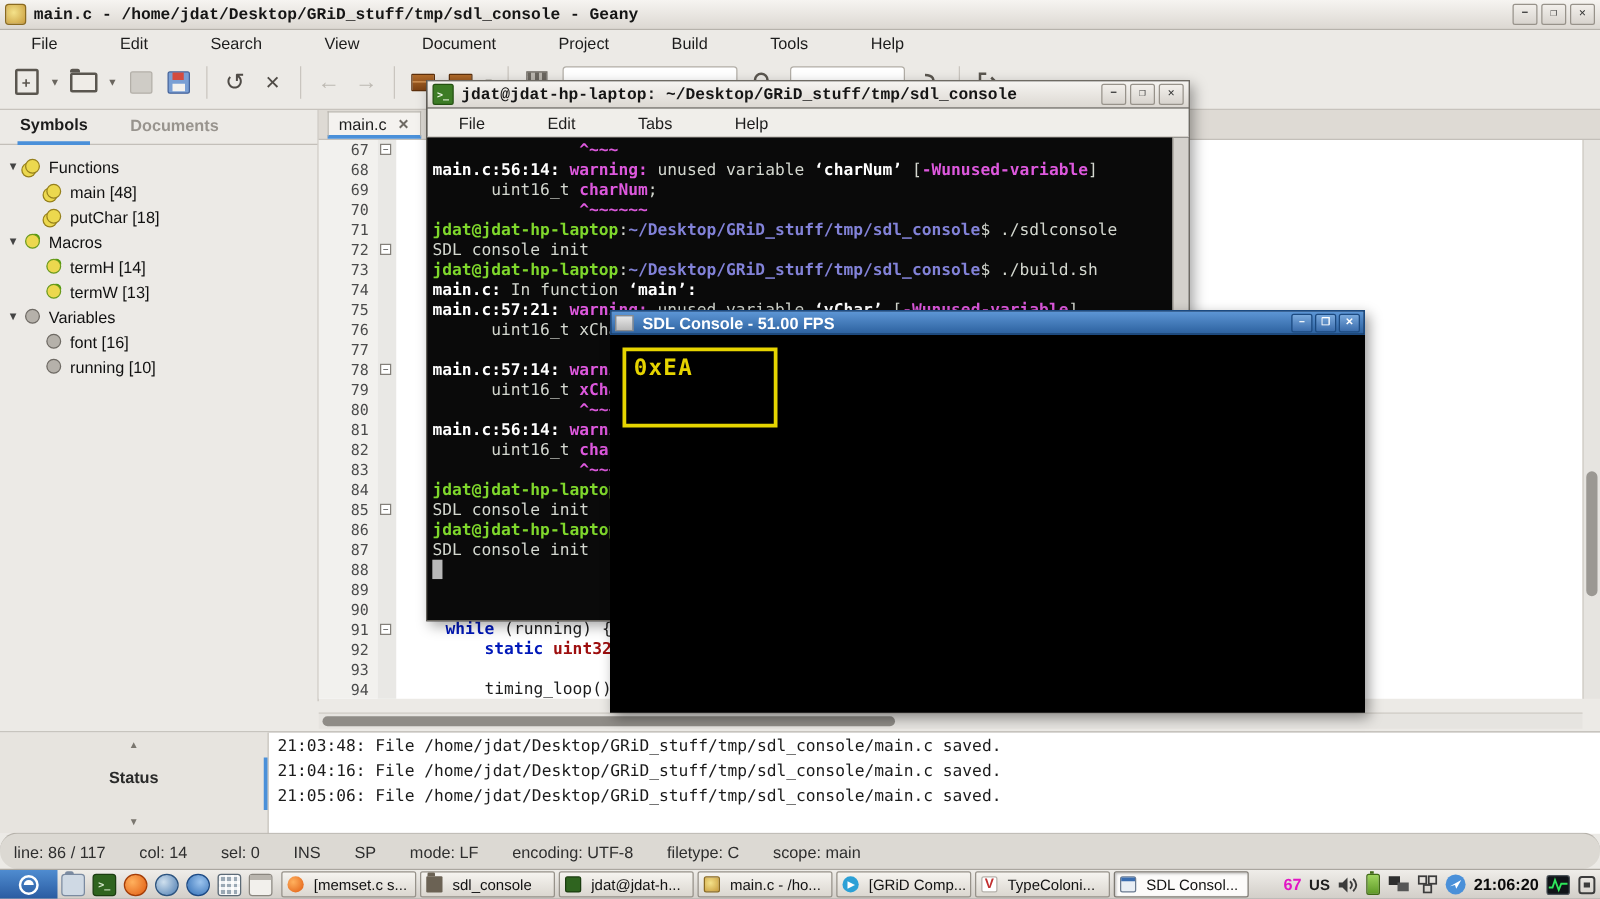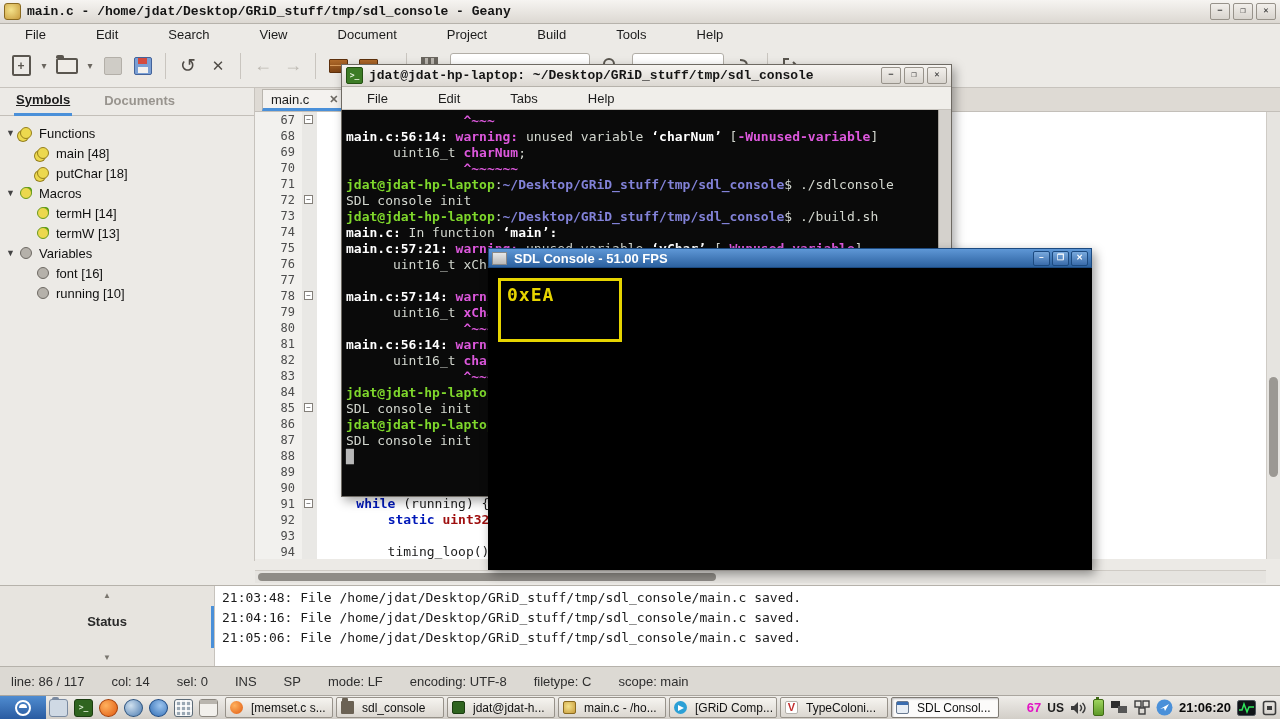--- a/index.html
+++ b/index.html
@@ -51,36 +51,36 @@
   .tb-entry{width:140px;height:25px;background:#fff;border:1px solid #b2aea7;border-radius:3px;
     margin:0 4px;font-size:13px;padding:0 6px;box-sizing:border-box;font-family:"Liberation Sans",sans-serif;}
   .tb-entry.short{width:92px;}
   svg.tico-svg{display:block;}
 
   
   #sidebar{position:absolute;left:0;top:88px;width:255px;bottom:134px;background:#eceae6;
     border-right:1px solid #c7c3bd;box-sizing:border-box;}
   .side-tabs{height:27px;border-bottom:1px solid #c3bfb9;display:flex;align-items:center;padding-left:14px;gap:30px;}
   .side-tab{font-size:13px;font-weight:bold;color:#98948e;padding:4px 2px 6px 2px;}
-  .side-tab.active{color:#1c1c1c;border-bottom:3px solid #4a90d9;text-decoration:underline;}
+  .side-tab.active{color:#1c1c1c;border-bottom:3px solid #4a90d9;}
   #symtree{padding-top:7px;}
   .tree-row{height:20px;display:flex;align-items:center;font-size:13px;color:#111;padding-left:37px;}
   .tree-row.root{padding-left:6px;}
   .expander{font-size:9px;color:#444;width:14px;}
   .sym-icon{width:10px;height:10px;border-radius:50%;margin-right:7px;flex:none;}
   .sym-icon.function{background:#ecd84e;border:1px solid #96801c;box-shadow:-3px 3px 0 -1px #ecd84e,-3px 3px 0 0 #96801c;}
   .sym-icon.macro{background:#ecd84e;border:1px solid #6a9a1c;box-shadow:2px -2px 0 -2px #4e9a06;}
   .sym-icon.variable{background:#b5b1aa;border:1px solid #6e6a64;}
   .tree-label{white-space:nowrap;}
 
   
   #edtabs{position:absolute;left:255px;top:88px;right:0;height:24px;background:#dedad4;
     border-bottom:1px solid #c3bfb9;display:flex;align-items:flex-end;padding-left:7px;box-sizing:border-box;}
   .ed-tab{height:22px;background:#f4f2ef;border:1px solid #b9b5ae;border-bottom:3px solid #4a90d9;
-    display:flex;align-items:center;gap:20px;padding:0 8px;font-size:13px;color:#1c1c1c;box-sizing:border-box;}
+    display:flex;align-items:center;gap:9px;padding:0 8px;font-size:13px;color:#1c1c1c;box-sizing:border-box;}
   .ed-tab .tabx{color:#6e6a64;font-size:11px;font-weight:bold;}
 
   
   #edlines{position:absolute;left:255px;top:112px;right:14px;bottom:136px;background:#fff;overflow:hidden;}
   .ed-row{height:16px;display:flex;align-items:center;}
   .ln{width:40px;flex:none;text-align:right;padding-right:7px;background:#f2f1ee;
     font-family:"DejaVu Sans Mono",monospace;font-size:12px;color:#4c4c4c;height:16px;line-height:16px;}
   .fold{width:15px;flex:none;background:#e9e8e5;height:16px;position:relative;}
   .foldbox{position:absolute;left:2px;top:3px;width:9px;height:9px;background:#fff;border:1px solid #84807a;
     font-size:8px;line-height:8px;text-align:center;color:#3a3a3a;box-sizing:border-box;}
@@ -100,21 +100,21 @@
   .msg-strip .arr{position:absolute;left:0;right:0;text-align:center;font-size:8px;color:#7a766f;}
   .msg-strip .arr.up{top:5px;}
   .msg-strip .arr.dn{bottom:5px;}
   .msg-tab{position:absolute;left:0;right:0;top:28px;text-align:center;font-size:13px;font-weight:bold;color:#2a2a2a;}
   .msg-indicator{position:absolute;right:0;top:20px;height:42px;width:3px;background:#4a90d9;}
   #messages{position:absolute;left:222px;top:2px;right:0;bottom:0;overflow:hidden;}
   .msg-row{height:20px;line-height:20px;font-family:"DejaVu Sans Mono",monospace;font-size:13px;color:#1b1b1b;white-space:nowrap;}
 
   
   #statusbar{position:absolute;left:0;right:0;top:666px;height:29px;background:#dcd9d3;
-    border-top:1px solid #b6b2ab;display:flex;align-items:center;padding-left:11px;box-sizing:border-box;}
+    border-top:1px solid #b6b2ab;display:flex;align-items:center;padding-left:11px;box-sizing:border-box;border-radius:14px;}
   #statusbar span{font-size:13px;color:#2e2e2e;margin-right:27px;white-space:nowrap;}
 
   
   #terminal{position:absolute;left:341px;top:64px;width:611px;height:433px;z-index:10;
     border:1px solid #6e6a63;box-sizing:border-box;box-shadow:3px 4px 10px rgba(0,0,0,.35);background:#000;}
   #terminal .titlebar{height:22px;position:relative;inset:auto;}
   #terminal .wtitle{font-size:13px;}
   .term-app-icon{width:15px;height:15px;border-radius:2px;background:#3d7c26;border:1px solid #245112;
     color:#eaf5e2;font-size:8px;font-weight:bold;display:flex;align-items:center;justify-content:center;font-family:"DejaVu Sans Mono",monospace;}
   .term-app-icon::before{content:">_";}

